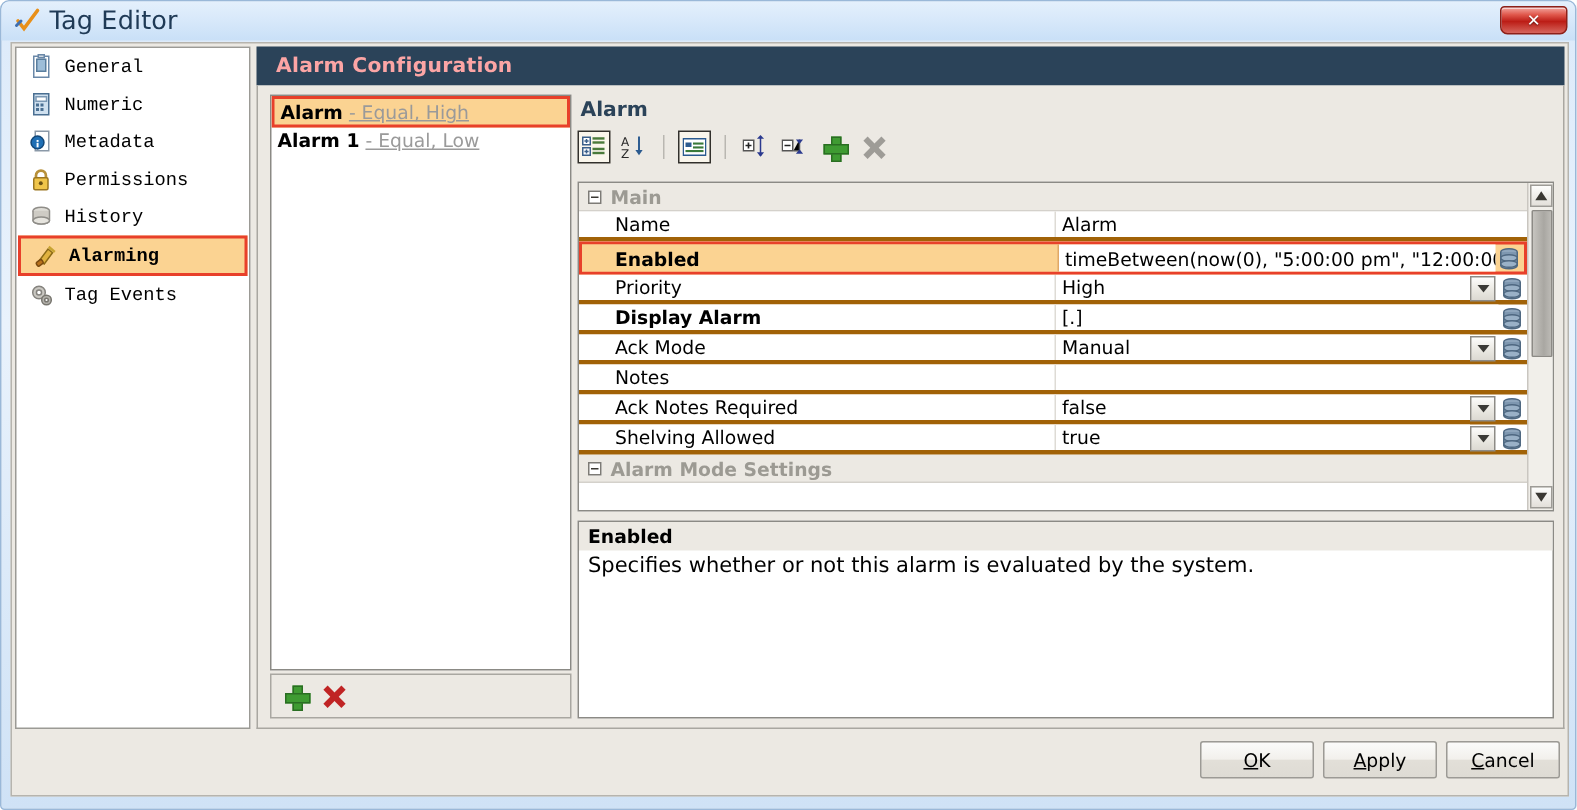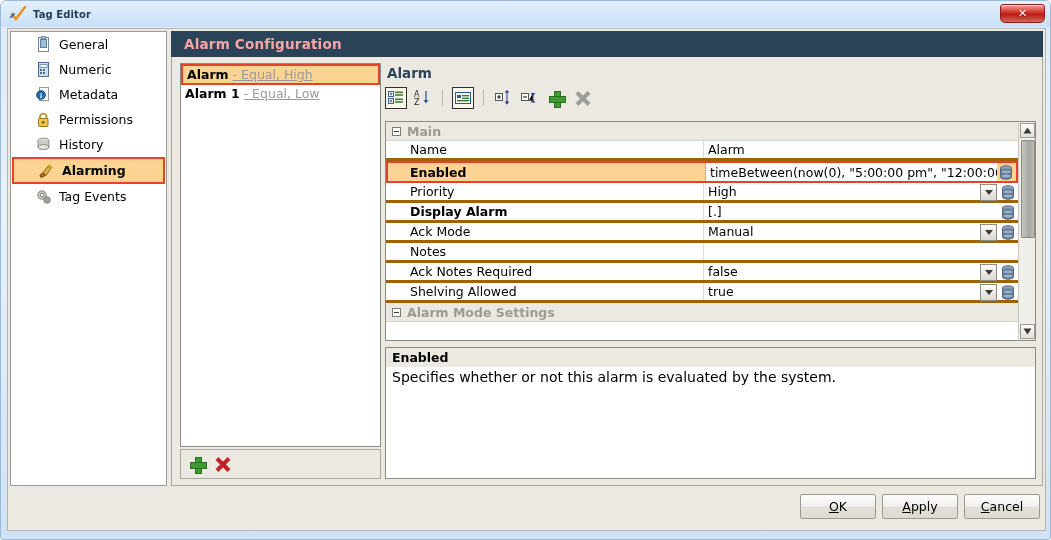--- a/index.html
+++ b/index.html
@@ -23,21 +23,21 @@
     position: absolute; left: 0; top: 0; right: 0; height: 26px;
     display: flex; align-items: center;
     border-radius: 5px 5px 0 0;
     background: linear-gradient(to bottom, #e4f0fc 0%, #d7e8fa 50%, #c9e0f7 100%);
   }
   .title-icon {
     width: 18px; height: 18px; margin-left: 8px; margin-right: 6px;
     position: relative; flex: none;
   }
   .title-text {
-    font-size: 10px; color: #1f3a56; letter-spacing: .1px; font-weight: bold;
+    font-size: 17px; color: #1f3a56; letter-spacing: .1px;
   }
   .close-btn {
     position: absolute; right: 5px; top: 3px;
     width: 45px; height: 19px;
     border-radius: 3px 3px 5px 5px;
     background: linear-gradient(to bottom, #f3a7a0 0%, #e0584c 28%, #bc1d16 55%, #d6655c 100%);
     border: 1px solid #8d2018;
     box-shadow: inset 0 1px 0 rgba(255,255,255,.55);
     display: flex; align-items: center; justify-content: center;
     color: #fff; font-size: 11px; font-weight: bold;
@@ -55,21 +55,21 @@
 
   
   .nav {
     position: absolute; left: 2px; top: 2px;
     width: 157px; height: 455px;
     background: #ffffff;
     border: 1px solid #9b9a95;
   }
   .nav-item {
     height: 25px; display: flex; align-items: center;
-    padding-left: 24px; cursor: pointer; position: relative;
+    padding-left: 8px; cursor: pointer; position: relative; font-family: Liberation Mono, monospace;
   }
   .nav-item .ico { width: 17px; height: 17px; margin-right: 7px; flex: none; position: relative; }
   .nav-item .lbl { font-size: 12.5px; color: #000; }
   .nav-item.selected {
     background: #fbd392;
     border: 2px solid #e8402a;
     margin: 0 1px;
     height: 27px;
   }
   .nav-item.selected .lbl { font-weight: bold; }

